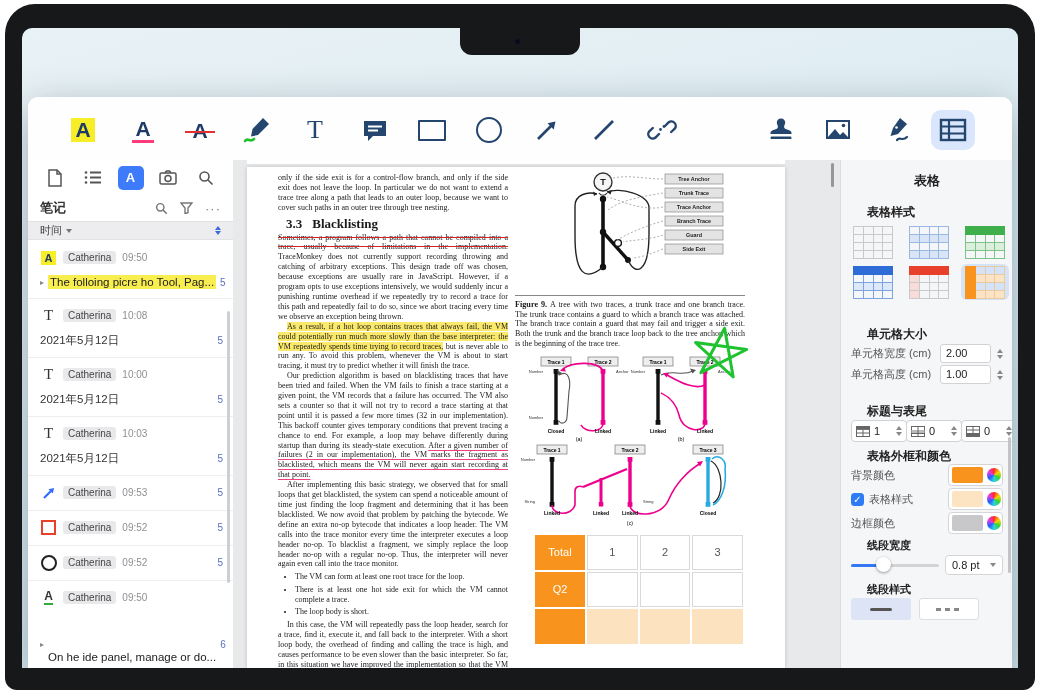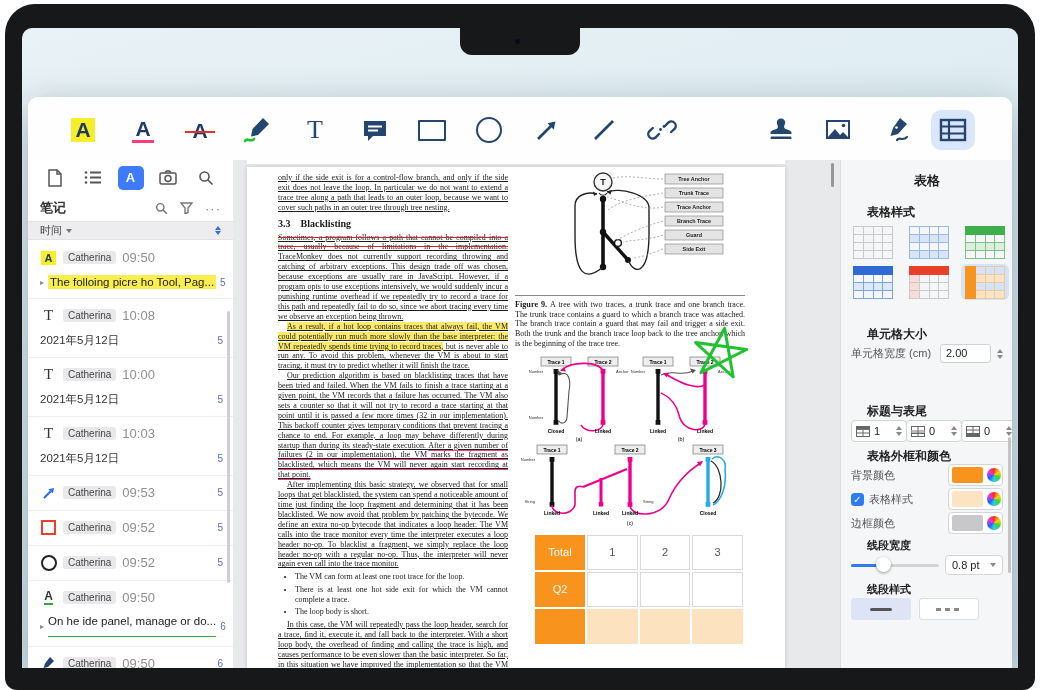--- a/index.html
+++ b/index.html
@@ -40,43 +40,43 @@
   .tri-dn{width:0;height:0;border-left:3.5px solid transparent;border-right:3.5px solid transparent;border-top:4.5px solid #777;}
   .sortgl{margin-left:auto;display:flex;flex-direction:column;gap:1px;align-items:center;}
   .sortgl .u{width:0;height:0;border-left:3.5px solid transparent;border-right:3.5px solid transparent;border-bottom:4.5px solid #3b6bd6;}
   .sortgl .d{width:0;height:0;border-left:3.5px solid transparent;border-right:3.5px solid transparent;border-top:4.5px solid #3b6bd6;}
   #entries{left:0;top:81px;width:205px;height:427px;position:absolute;overflow:hidden;}
   .entry{padding:8px 10px 9px 12px;border-bottom:1px solid #eeeeef;}
   .erow{display:flex;align-items:center;gap:6px;}
   .erow2{display:flex;align-items:center;gap:4px;margin-top:9px;}
   .eicon{width:17px;height:17px;display:flex;align-items:center;justify-content:center;flex:none;}
   .badge{background:#e9e9eb;border-radius:3px;padding:1px 5px;font-size:10px;color:#444;}
-  .time{font-size:13px;color:#8f8f93;}
+  .time{font-size:10px;color:#8f8f93;}
   .pg{margin-left:auto;font-size:10px;color:#5a6fc0;}
   .disc{font-size:8px;color:#888;flex:none;}
   .ntext{font-size:11.5px;color:#222;white-space:nowrap;}
   .ntext.hl{background:#f9ee4f;padding:1px 2px;}
-  .ntext.gul{border-bottom:1.5px solid #2faa3c;padding-bottom:9px;}
+  .ntext.gul{border-bottom:1.5px solid #2faa3c;padding-bottom:9px;margin-top:36px;}
   .ntext.date{color:#333;}
   .ic-hlA{background:#f7ee28;color:#1e3a66;font-weight:bold;font-size:11px;width:15px;height:14px;display:flex;align-items:center;justify-content:center;}
   .ic-T{font-family:"Liberation Serif",serif;font-size:15px;color:#333;}
   .ic-rect{width:11px;height:11px;border:2px solid #e8402a;}
   .ic-circ{width:12px;height:12px;border:2px solid #222;border-radius:50%;}
   .ic-gA{font-size:12px;font-weight:bold;color:#333;border-bottom:2px solid #2faa3c;line-height:1.1;}
   .sbar{position:absolute;background:#cfcfd2;border-radius:2px;}
   
   #docarea{left:205px;top:63px;width:607px;height:508px;background:#e8e9eb;}
   #prevpage{left:14px;top:0;width:538px;height:4px;background:#fff;position:absolute;}
   #page{left:14px;top:7px;width:538px;height:501px;background:#fff;position:absolute;overflow:hidden;box-shadow:0 0 4px rgba(0,0,0,.18);}
   .pdf{font-family:"Liberation Serif",serif;font-size:8px;line-height:9.9px;color:#1a1a1a;text-align:justify;}
   #col1{left:31px;top:6px;width:230px;position:absolute;}
   #col2{left:268px;top:3px;width:230px;position:absolute;}
-  .para{text-indent:9px;margin:0;text-decoration:underline;}
+  .para{text-indent:9px;margin:0;}
   .para.noind{text-indent:0;}
-  .h33{font-weight:bold;font-size:10px;margin:6px 0 4px 0;}
+  .h33{font-weight:bold;font-size:13px;margin:6px 0 4px 8px;}
   .h33 .num{margin-right:10px;}
   .strike{text-decoration:line-through;text-decoration-color:#d22424;text-decoration-thickness:1.3px;}
   .hly{background:#fbe96c;}
   .pul{text-decoration:underline;text-decoration-color:#f0417e;text-decoration-thickness:1.4px;text-underline-offset:1.5px;}
   ul.cond{margin:3px 0 3px 0;padding-left:17px;}
   ul.cond li{margin-bottom:2.5px;}
   .cap{border-top:.8px solid #888;margin-top:3px;padding-top:4px;}
   .cap b{font-size:8.2px;}
   .figsvg{display:block;}
   
@@ -758,20 +758,28 @@
 
         <div class="psec" style="top:166px">单元格大小</div>
         <div class="spinrow" style="top:184px">
           <span class="plbl">单元格宽度 (cm)</span>
           <span class="inbox" style="margin-left:auto">2.00</span>
           <span class="stepper">
               <span class="u"></span>
               <span class="d"></span>
             </span>
         </div>
+        <div class="spinrow" style="top:205px">
+          <span class="plbl">单元格高度 (cm)</span>
+          <span class="inbox" style="margin-left:auto">1.00</span>
+          <span class="stepper">
+              <span class="u"></span>
+              <span class="d"></span>
+            </span>
+        </div>
 
         <div class="psec" style="top:243px">标题与表尾</div>
         <div class="abs" style="left:10px;top:260px;width:160px;height:22px">
           <div class="hfbox" style="left:0">
             <svg width="14" height="11" viewBox="0 0 14 11">
                 <rect x=".5" y=".5" width="13" height="10" fill="#fff" stroke="#666"></rect>
                 <rect x=".5" y=".5" width="13" height="3.4" fill="#666"></rect>
                 <line x1=".5" y1="7" x2="13.5" y2="7" stroke="#666"></line>
                 <line x1="7" y1="4" x2="7" y2="10.5" stroke="#666"></line>
               </svg>

